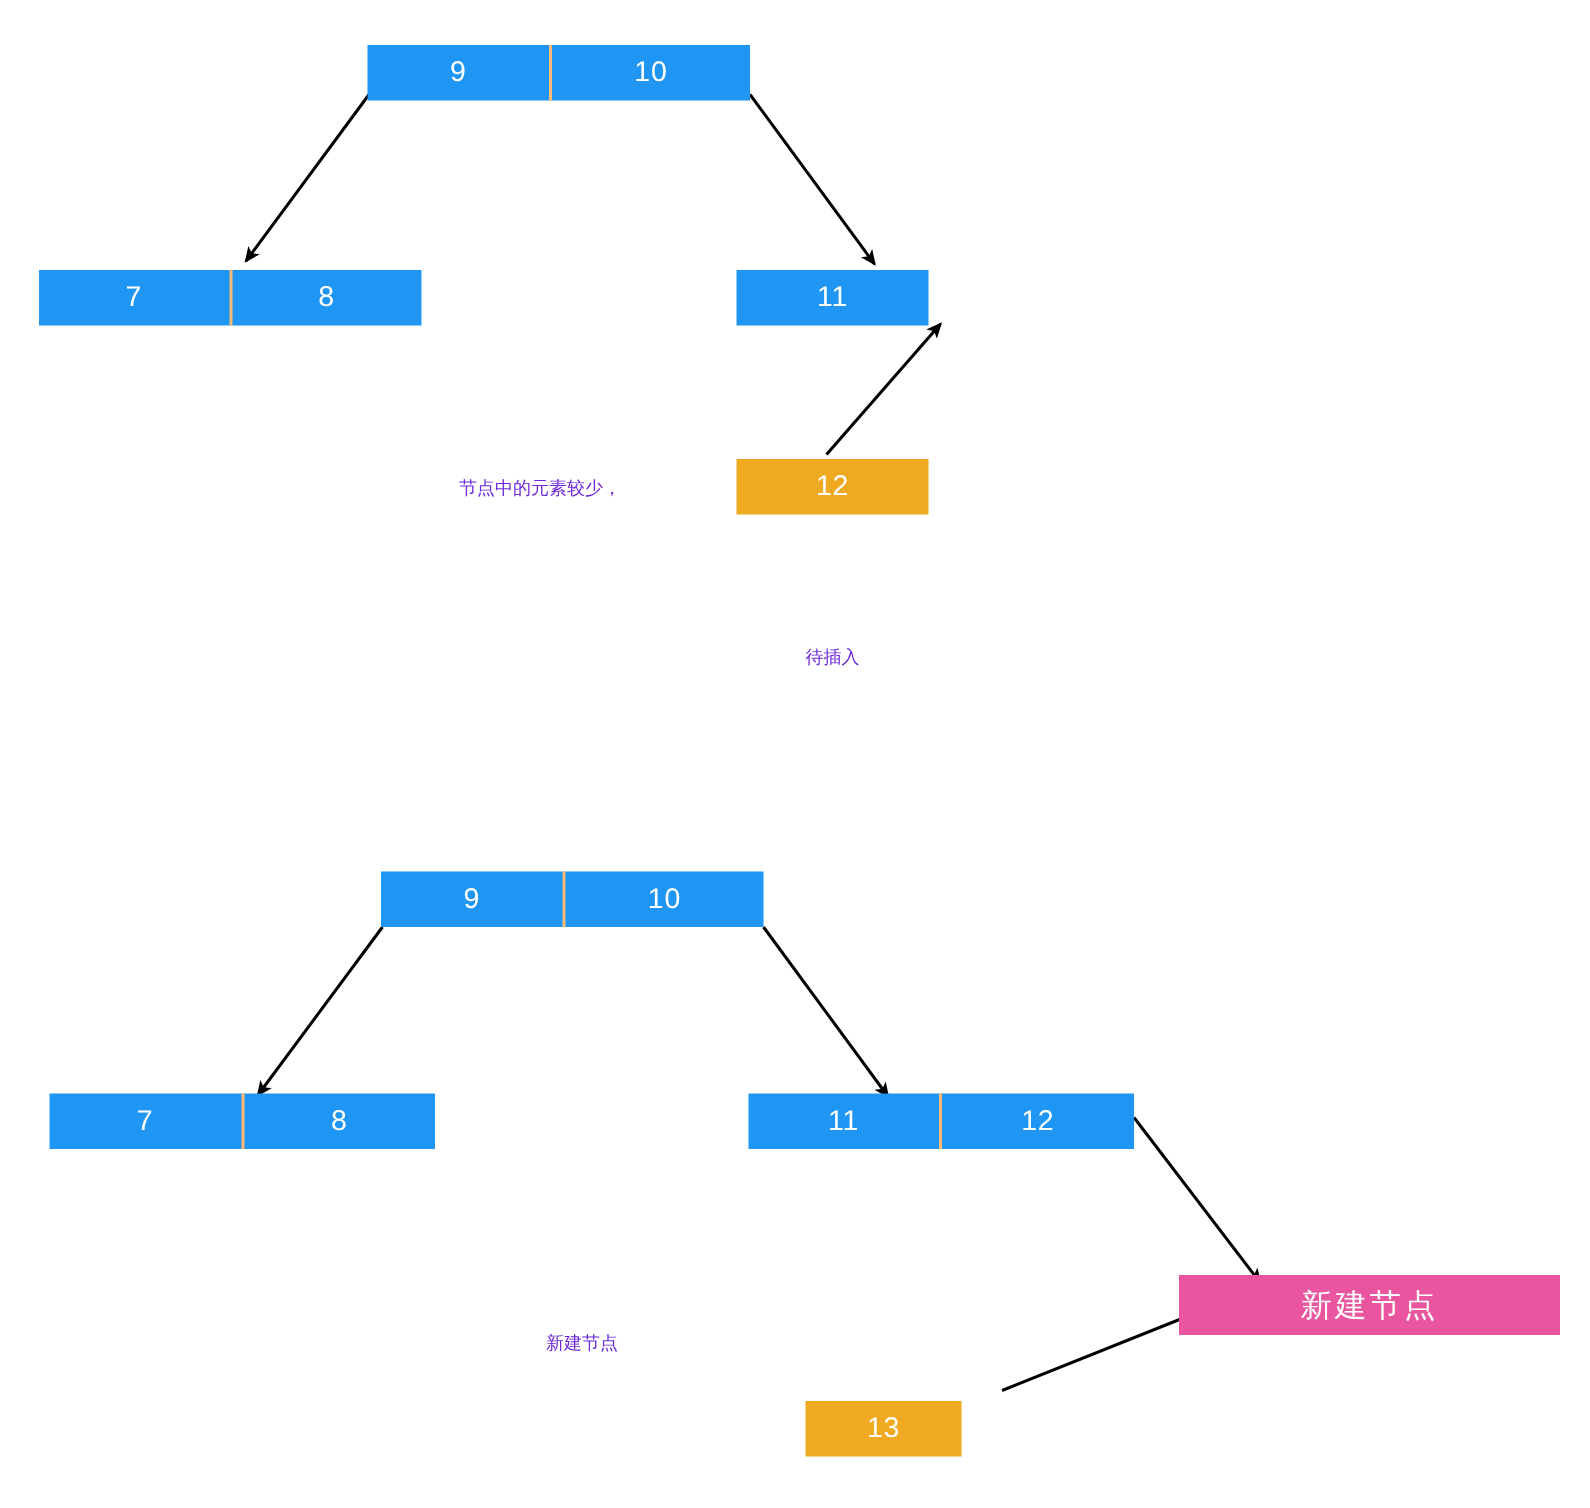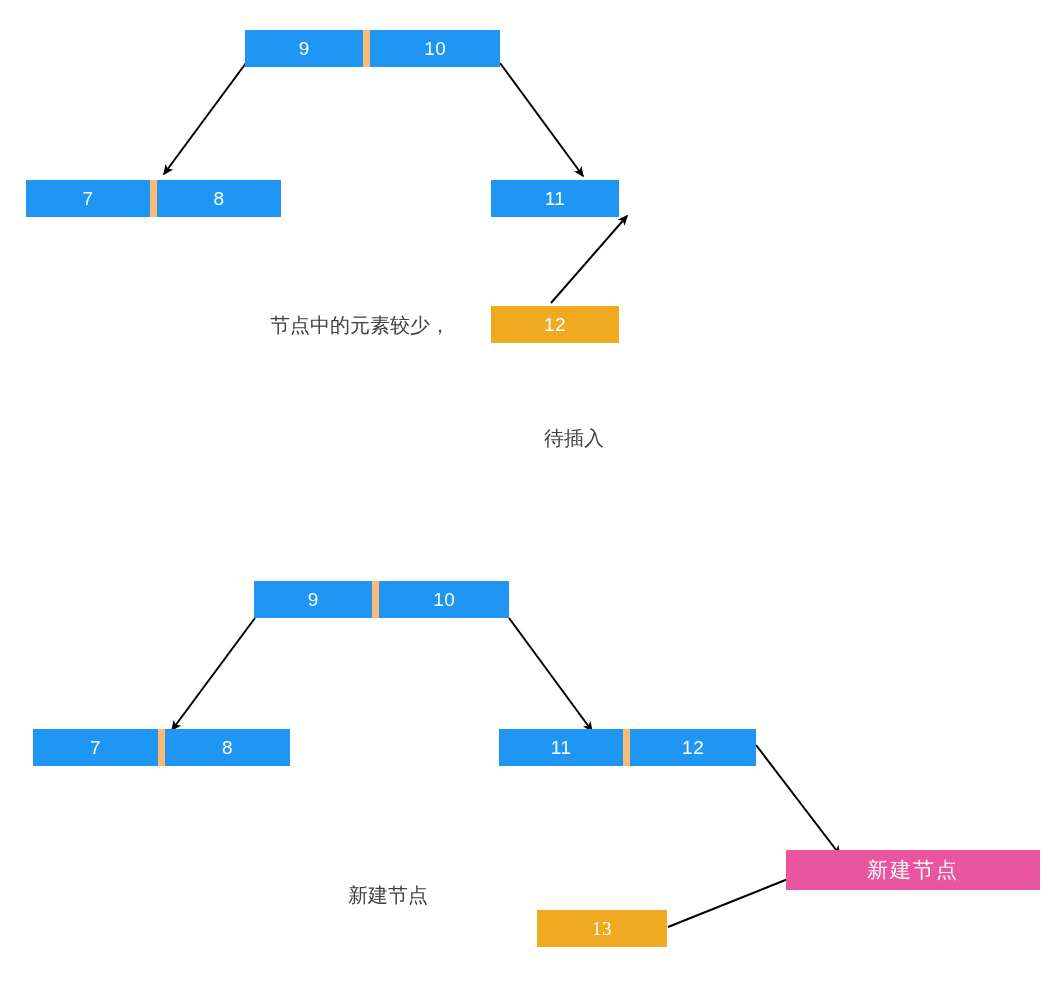--- a/index.html
+++ b/index.html
@@ -36,34 +36,34 @@
     flex: 1 1 auto;
     display: flex;
     align-items: center;
     justify-content: center;
     color: #ffffff;
     font-size: 19px;
     letter-spacing: 0.5px;
     box-sizing: border-box;
   }
   .cell + .cell {
-    border-left: 7px solid #fdba74;
+    border-left: 2px solid #fdba74;
   }
   .node-blue { background: #1f96f3; }
   .node-orange { background: #efaa22; }
   .node-pink { background: #e9559e; }
   .node-pink .cell {
     font-size: 21px;
     letter-spacing: 2px;
   }
   .caption {
     position: absolute;
     text-align: center;
-    color: #404040;
-    font-size: 20px;
+    color: #6d28d9;
+    font-size: 12px;
     line-height: 30px;
     white-space: pre;
   }
 </style>
 </head>
 <body>
 
 <div id="canvas">
 
   <svg class="svg-layer" viewBox="0 0 1060 1005" xmlns="http://www.w3.org/2000/svg">
@@ -103,21 +103,21 @@
   </div>
 
   <div class="node node-orange" style="left:491px; top:306px; width:128px; height:37px;">
     <div class="cell">12</div>
   </div>
 
   <div class="caption" style="left:220px; top:250px; width:280px;">
     <div>节点中的元素较少，</div>
   </div>
 
-  <div class="caption" style="left:474px; top:363px; width:200px;">
+  <div class="caption" style="left:455px; top:363px; width:200px;">
     <div>待插入</div>
   </div>
 
   <div class="node node-blue" style="left:254px; top:581px; width:255px; height:37px;">
     <div class="cell">9</div>
     <div class="cell">10</div>
   </div>
 
   <div class="node node-blue" style="left:33px; top:729px; width:257px; height:37px;">
     <div class="cell">7</div>
@@ -126,21 +126,21 @@
 
   <div class="node node-blue" style="left:499px; top:729px; width:257px; height:37px;">
     <div class="cell">11</div>
     <div class="cell">12</div>
   </div>
 
   <div class="node node-pink" style="left:786px; top:850px; width:254px; height:40px;">
     <div class="cell">新建节点</div>
   </div>
 
-  <div class="node node-orange" style="left:537px; top:910px; width:130px; height:37px;font-family:Liberation Serif, serif;">
+  <div class="node node-orange" style="left:537px; top:934px; width:104px; height:37px;">
     <div class="cell">13</div>
   </div>
 
   <div class="caption" style="left:268px; top:820px; width:240px;">
     <div>新建节点</div>
   </div>
 
   <div class="caption" style="left:502px; top:955px; width:200px;">
     
   </div>

